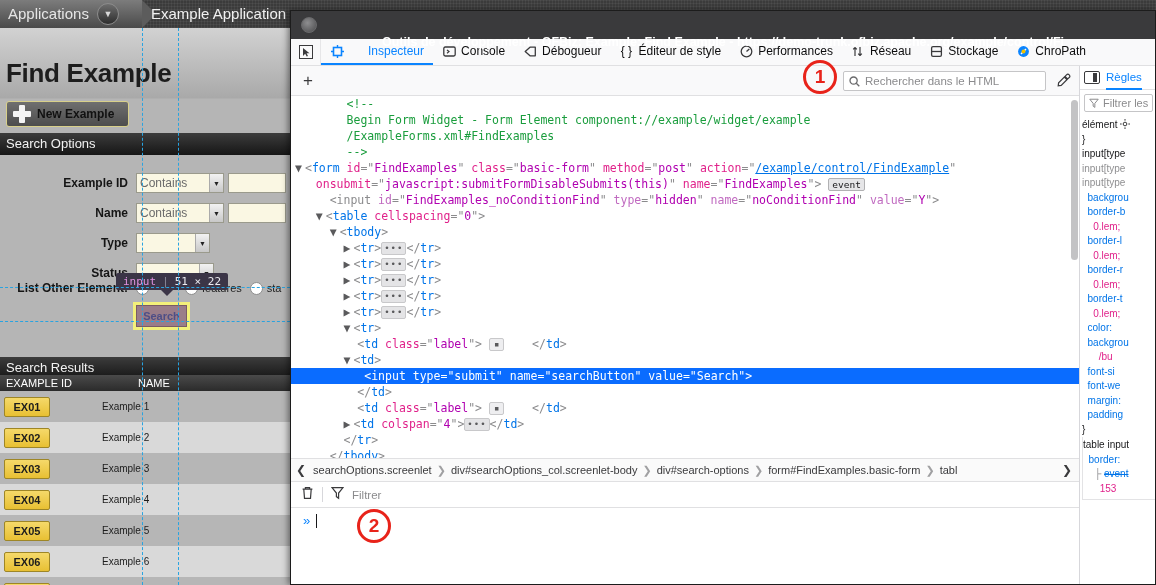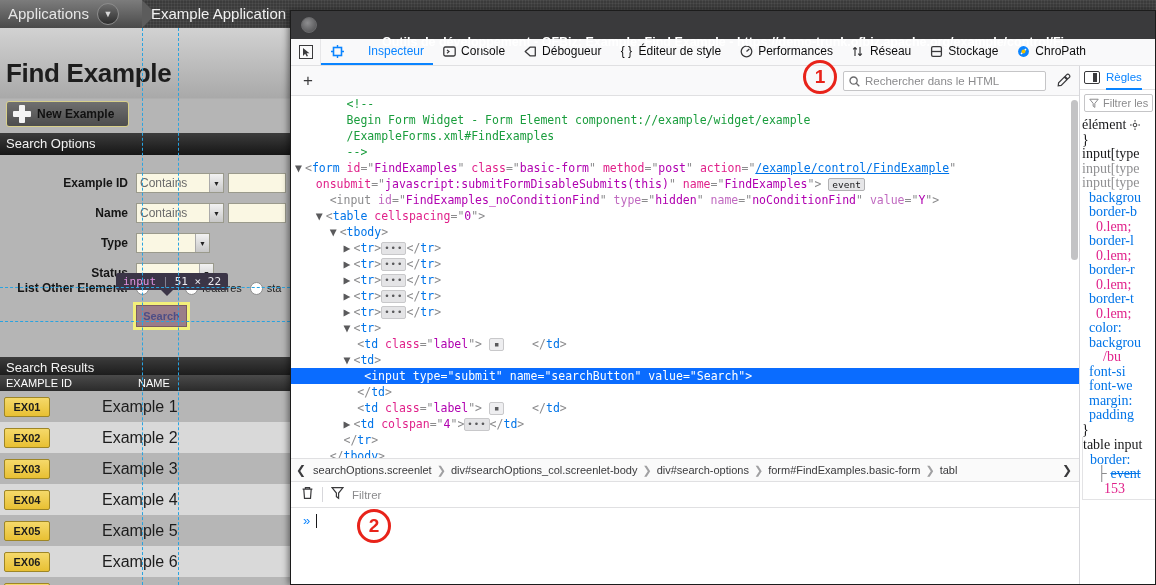--- a/index.html
+++ b/index.html
@@ -149,21 +149,21 @@
   .res-row { position: absolute; left: 0; width: 290px; height: 31px; display: flex; align-items: center; }
   .res-row.odd { background: #b6b6b6; }
   .res-row.even { background: #d9d9d9; }
   .id-chip {
     margin-left: 4px; width: 46px; height: 20px;
     background: linear-gradient(to bottom,#f5d96a,#e8c033);
     border: 1px solid #9e8626; border-radius: 2px;
     font-size: 11px; font-weight: bold; color: #1c1c1c;
     display: flex; align-items: center; justify-content: center;
   }
-  .res-name { margin-left: 52px; font-size: 16px; color: #1c1c1c; }
+  .res-name { margin-left: 52px; font-size: 10px; color: #1c1c1c; }
 
   
   #devtools {
     position: absolute; left: 290px; top: 10px; width: 866px; height: 575px;
     background: #fff; border: 1px solid #1c1c1c;
     box-shadow: -2px 0 6px rgba(0,0,0,.45);
     overflow: hidden;
   }
   .dt-titlebar {
     height: 28px; background: #3a3a3c; color: #fff;
@@ -220,21 +220,21 @@
   }
   .rt-active { color: #0a84ff; border-bottom: 2px solid #0a84ff; height: 24px; display: flex; align-items: center; }
   .rt-icon { width: 16px; height: 13px; border: 1.6px solid #3a3a3c; border-radius: 2px; position: relative; }
   .rt-icon::after { content:""; position:absolute; right:2px; top:1px; width:4px; bottom:1px; background:#3a3a3c; }
   .dt-filter-rules {
     margin: 4px; height: 18px; border: 1px solid #c5c5c7; border-radius: 2px;
     display: flex; align-items: center; gap: 4px; padding-left: 4px;
     font-size: 11px; color: #8b8b8d; white-space: nowrap; overflow: hidden;
   }
   .css-pane {
-    font-family: Liberation Serif, serif; font-size: 14px;
+    font-family: Liberation Sans, sans-serif; font-size: 10px;
     line-height: 14.5px; padding: 2px 0 0 2px; white-space: nowrap; overflow: hidden;
   }
   .css-sel { color: #18181a; }
   .css-sel-dim { color: #8f8f91; }
   .css-prop { color: #0074e8; }
   .css-num { color: #e0218a; }
   .css-strike { color: #0074e8; text-decoration: line-through; }
   .css-card { border: 1px solid #e3e3e5; border-top: none; padding: 1px 0 3px 0; }
 
   

